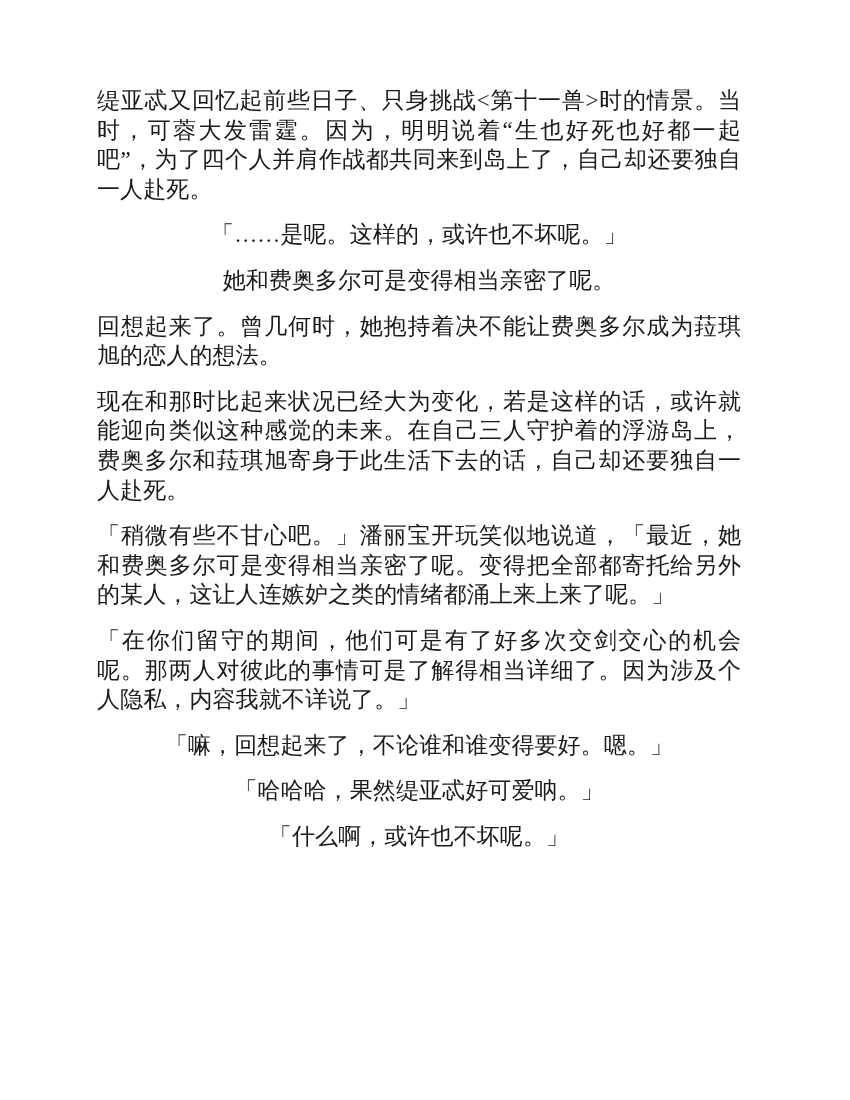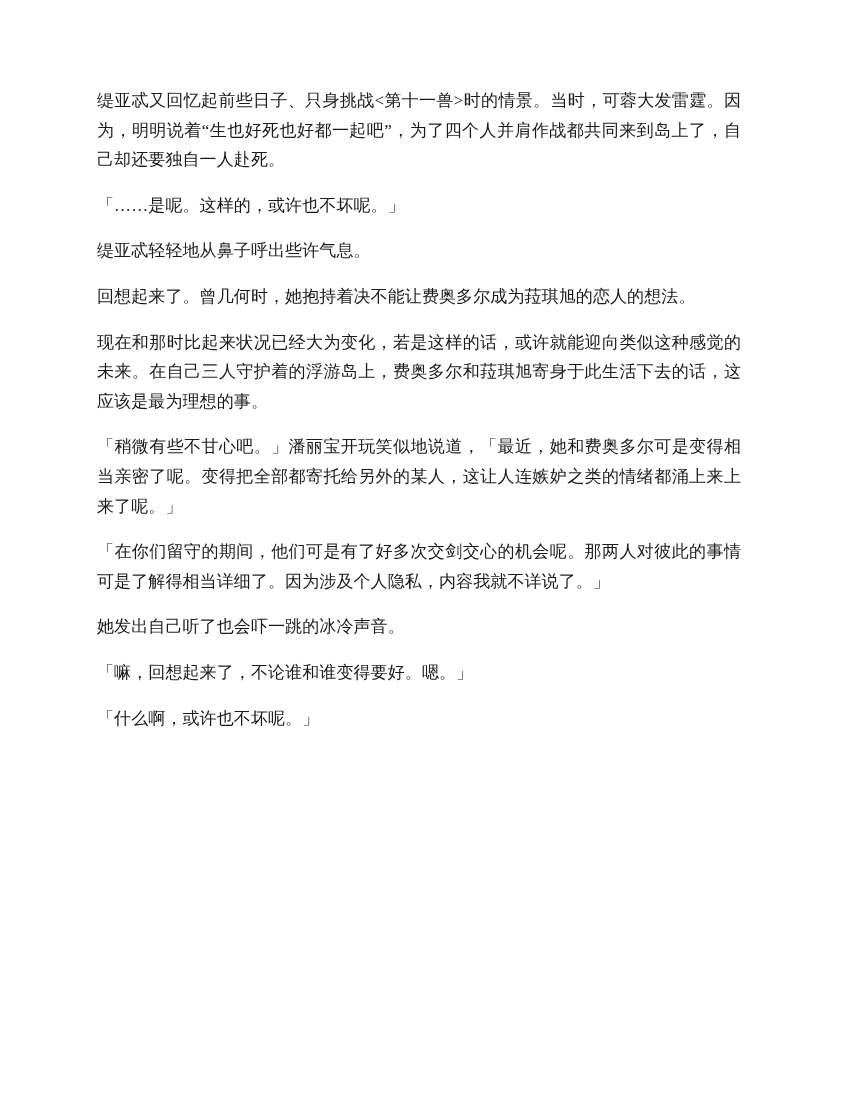--- a/index.html
+++ b/index.html
@@ -22,47 +22,47 @@
     box-sizing: border-box;
   }
   .content {
     position: absolute;
     left: 97px;
     top: 86px;
     width: 658px;
   }
   .para {
     margin: 0 14px 16px 0;
-    font-size: 17px;
+    font-size: 23px;
     line-height: 29.6px;
     color: #1a1a1a;
     text-align: justify;
     text-justify: inter-character;
     letter-spacing: 0.1px;
     font-family: "Liberation Serif", "DejaVu Serif", serif;
     word-break: break-all;
     white-space: normal;
   }
   .para:last-child {
     margin-bottom: 0;
   }
   
   .para.short {
-    text-align: left;
+    text-align: center;
   }
 </style>
 </head>
 <body>
 
 <div class="page">
   <div class="content">
     <p class="para">缇亚忒又回忆起前些日子、只身挑战&lt;第十一兽&gt;时的情景。当时，可蓉大发雷霆。因为，明明说着“生也好死也好都一起吧”，为了四个人并肩作战都共同来到岛上了，自己却还要独自一人赴死。</p>
     <p class="para short">「……是呢。这样的，或许也不坏呢。」</p>
-    <p class="para short">缇亚忒轻轻地从鼻子呼出些许气息。</p>
+    <p class="para short">她和费奥多尔可是变得相当亲密了呢。</p>
     <p class="para">回想起来了。曾几何时，她抱持着决不能让费奥多尔成为菈琪旭的恋人的想法。</p>
-    <p class="para">现在和那时比起来状况已经大为变化，若是这样的话，或许就能迎向类似这种感觉的未来。在自己三人守护着的浮游岛上，费奥多尔和菈琪旭寄身于此生活下去的话，这应该是最为理想的事。</p>
+    <p class="para">现在和那时比起来状况已经大为变化，若是这样的话，或许就能迎向类似这种感觉的未来。在自己三人守护着的浮游岛上，费奥多尔和菈琪旭寄身于此生活下去的话，自己却还要独自一人赴死。</p>
     <p class="para">「稍微有些不甘心吧。」潘丽宝开玩笑似地说道，「最近，她和费奥多尔可是变得相当亲密了呢。变得把全部都寄托给另外的某人，这让人连嫉妒之类的情绪都涌上来上来了呢。」</p>
     <p class="para">「在你们留守的期间，他们可是有了好多次交剑交心的机会呢。那两人对彼此的事情可是了解得相当详细了。因为涉及个人隐私，内容我就不详说了。」</p>
-    <p class="para short">她发出自己听了也会吓一跳的冰冷声音。</p>
     <p class="para short">「嘛，回想起来了，不论谁和谁变得要好。嗯。」</p>
+    <p class="para short">「哈哈哈，果然缇亚忒好可爱呐。」</p>
     <p class="para short">「什么啊，或许也不坏呢。」</p>
   </div>
 </div>
 
 </body></html>

